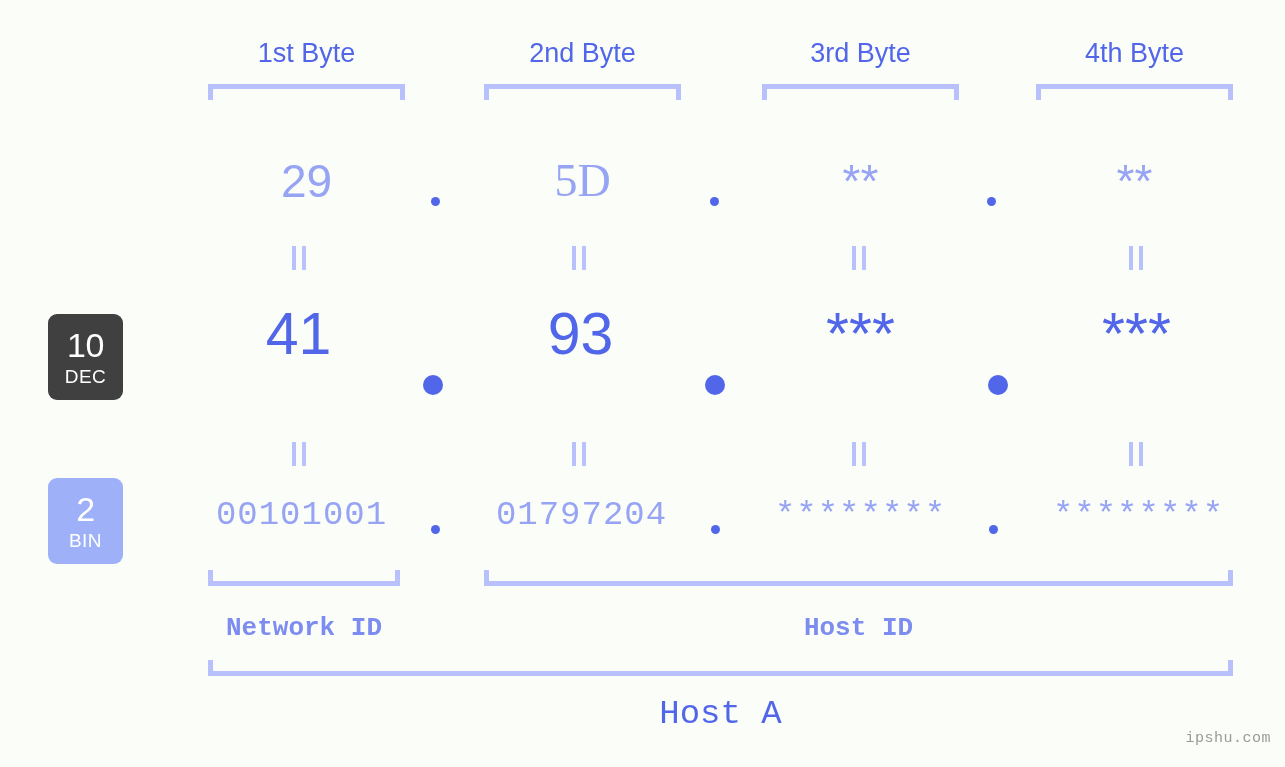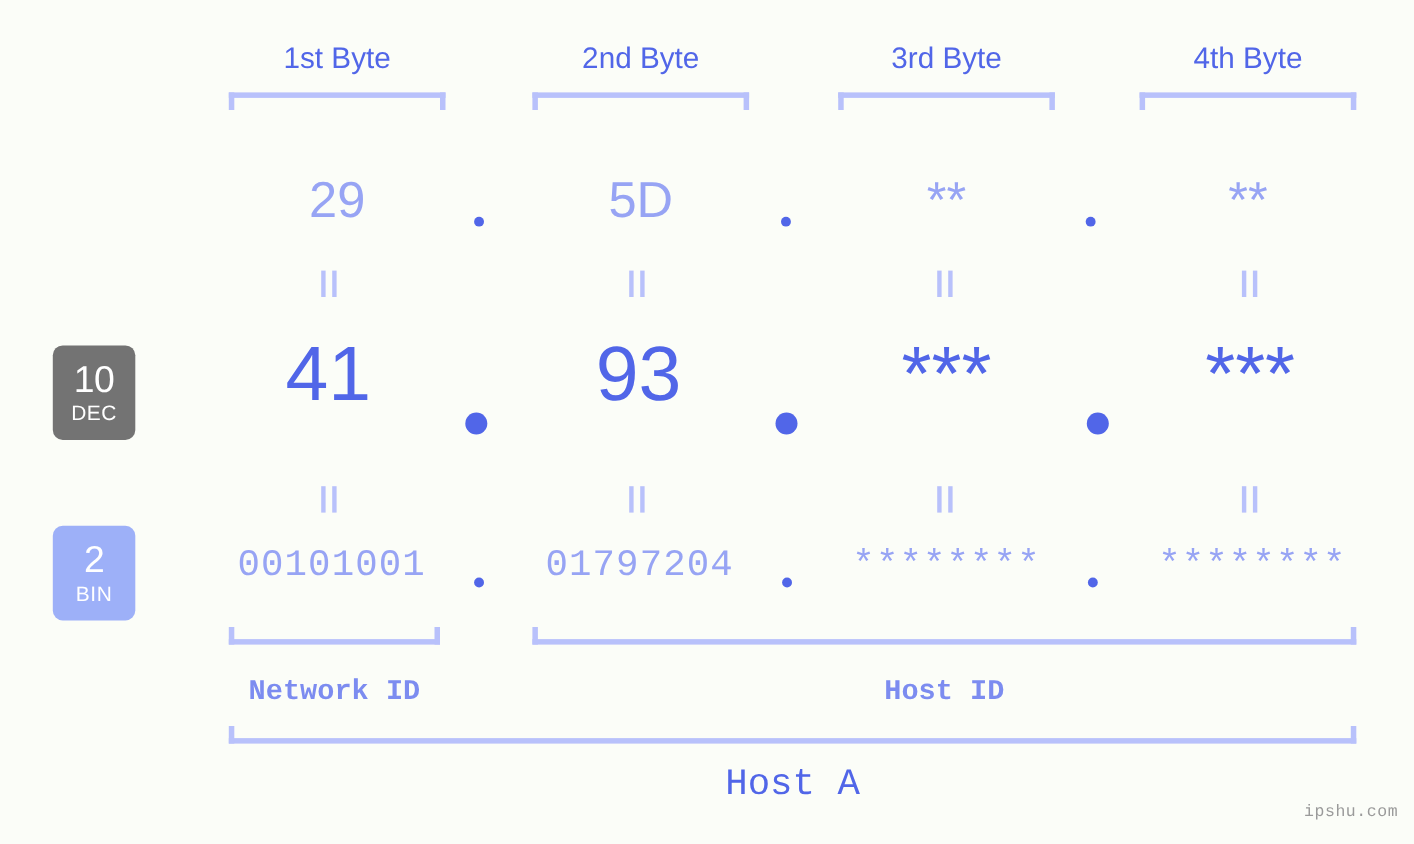--- a/index.html
+++ b/index.html
@@ -88,21 +88,21 @@
     white-space: nowrap;
     line-height: 1;
   }
 
   .row-hex .val {
     font-size: 46px;
     color: #97a4f4;
     font-family: "Liberation Sans", sans-serif;
   }
   .row-dec .val {
-    font-size: 70px;
+    font-size: 59px;
     color: #5166e8;
     font-family: "Liberation Sans", sans-serif;
   }
   .row-bin .val {
     font-size: 34px;
     color: #97a4f4;
     font-family: "Liberation Mono", monospace;
     letter-spacing: 1px;
   }
 
@@ -179,34 +179,34 @@
   </div>
   <div class="byte-label" style="left:1036px; width:197px;">
     <span>4th Byte</span>
   </div>
 
   <div class="bracket bracket-top" style="left:208px; top:84px; width:197px;"></div>
   <div class="bracket bracket-top" style="left:484px; top:84px; width:197px;"></div>
   <div class="bracket bracket-top" style="left:762px; top:84px; width:197px;"></div>
   <div class="bracket bracket-top" style="left:1036px; top:84px; width:197px;"></div>
 
-  <div class="badge" style="top:314px; background:#737373;">
+  <div class="badge" style="top:314px; background:#404040;">
     <span class="num">10</span>
     <span class="nm">DEC</span>
   </div>
   <div class="badge" style="top:478px; background:#9db0f8;">
     <span class="num">2</span>
     <span class="nm">BIN</span>
   </div>
 
   <div class="row-hex">
     <div class="val" style="left:208px; top:158px; width:197px;">
       <span>29</span>
     </div>
-    <div class="val" style="left:484px; top:158px; width:197px;">
+    <div class="val" style="left:484px; top:158px; width:197px;font-family:Liberation Serif, serif;">
       <span>5D</span>
     </div>
     <div class="val" style="left:762px; top:158px; width:197px;">
       <span>**</span>
     </div>
     <div class="val" style="left:1036px; top:158px; width:197px;">
       <span>**</span>
     </div>
 
     <span class="dot dot-hex" style="left:431px; top:197px;"></span>

